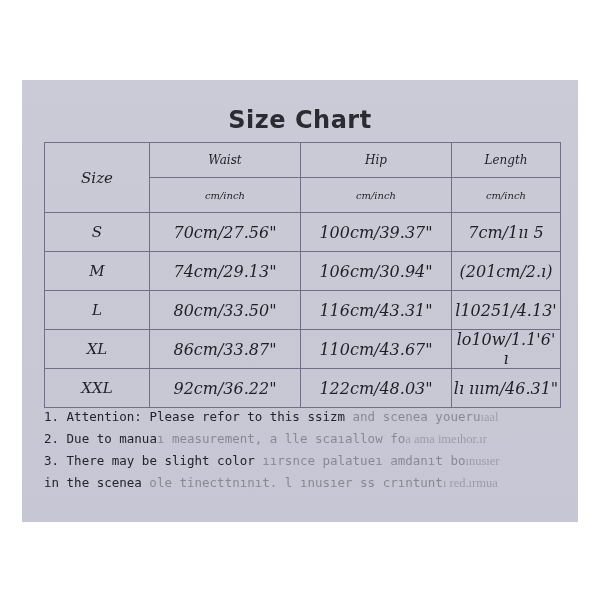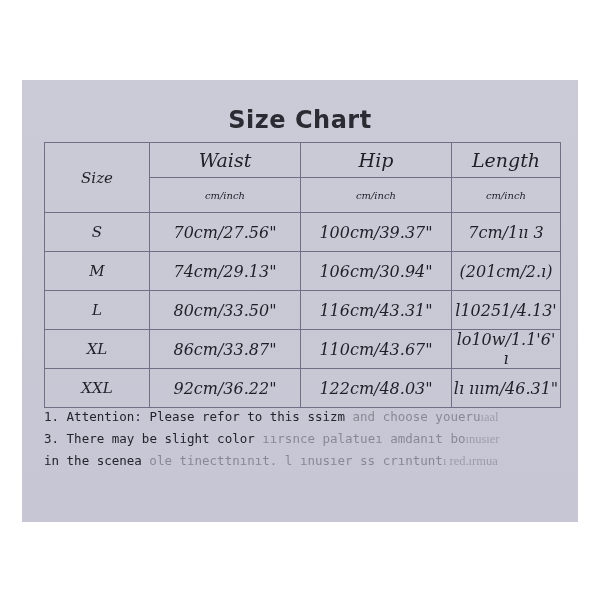--- a/index.html
+++ b/index.html
@@ -61,21 +61,21 @@
     font-style: italic;
     padding: 0;
   }
   .col-size { width: 104px; }
   .col-waist { width: 150px; }
   .col-hip { width: 150px; border-radius: 15px; }
   .col-length { width: 108px; }
 
   .hdr-label {
     height: 34px;
-    font-size: 19px;
+    font-size: 12px;
     font-style: italic;
   }
   .hdr-unit {
     height: 34px;
     font-size: 10px;
     font-style: italic;
   }
   .size-cell {
     height: 38px;
     font-size: 15px;
@@ -134,21 +134,21 @@
           <tr>
             <td class="col-waist hdr-unit">cm/inch</td>
             <td class="col-hip hdr-unit">cm/inch</td>
             <td class="col-length hdr-unit faded-strong">cm/inch</td>
           </tr>
 
           <tr>
             <td class="col-size size-cell">S</td>
             <td class="col-waist val-cell">70cm/27.56"</td>
             <td class="col-hip val-cell">100cm/39.37"</td>
-            <td class="col-length val-cell faded">7cm/1ıı 3</td>
+            <td class="col-length val-cell faded">7cm/1ıı 5</td>
           </tr>
           <tr>
             <td class="col-size size-cell">M</td>
             <td class="col-waist val-cell">74cm/29.13"</td>
             <td class="col-hip val-cell">106cm/30.94"</td>
             <td class="col-length val-cell faded">(201cm/2.ı)</td>
           </tr>
           <tr>
             <td class="col-size size-cell">L</td>
             <td class="col-waist val-cell">80cm/33.50"</td>
@@ -167,21 +167,25 @@
             <td class="col-hip val-cell">122cm/48.03"</td>
             <td class="col-length val-cell faded">lı ııım/46.31"</td>
           </tr>
         </tbody>
       </table>
     </div>
 
     <div class="notes">
       <div class="note-line">
         <span>1.</span>
-        <span>Attention: Please refor to this ssizm</span><span class="dim"> and choose youeru</span><span class="dimmer">ıaal</span>
+        <span>Attention: Please refor to this ssizm</span><span class="dim"> and scenea youeru</span><span class="dimmer">ıaal</span>
+      </div>
+      <div class="note-line">
+        <span>2.</span>
+        <span>Due to manua</span><span class="dim">ı measurement, a lle scaıallow fo</span><span class="dimmer">a ama imeıhor.ır</span>
       </div>
       <div class="note-line">
         <span>3.</span>
         <span>There may be slight color</span><span class="dim"> ıırsnce palatueı amdanıt bo</span><span class="dimmer">ınusıer</span>
       </div>
       <div class="note-line">
         <span></span>
         <span>in the scenea</span><span class="dim"> ole tinecttnınıt. l ınusıer ss crıntunt</span><span class="dimmer">ı red.ırmua</span>
       </div>
     </div>

